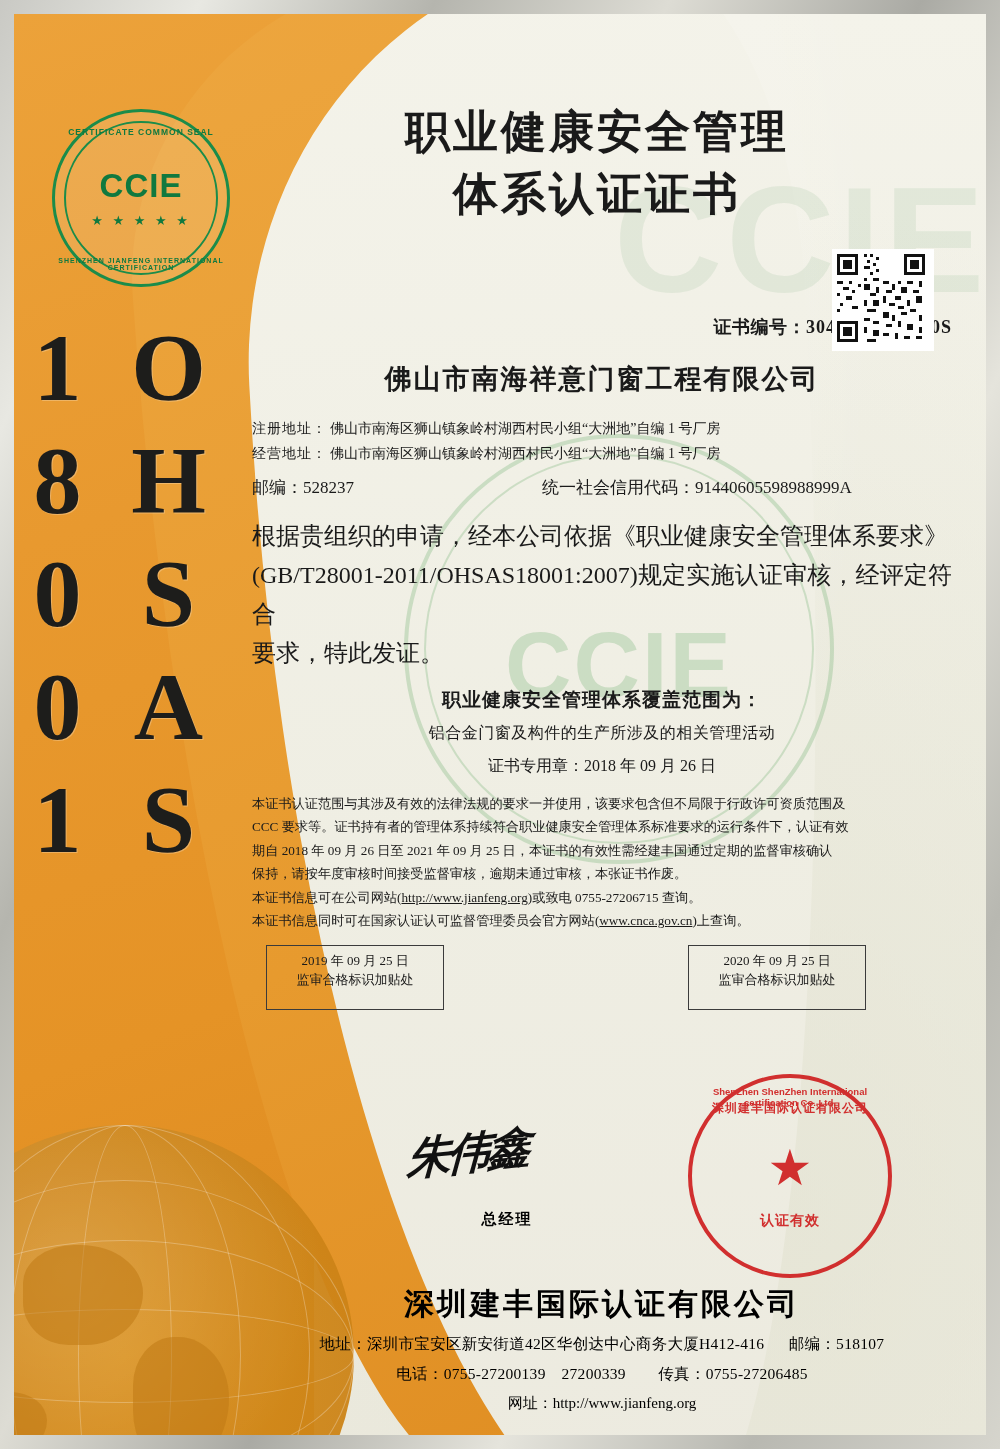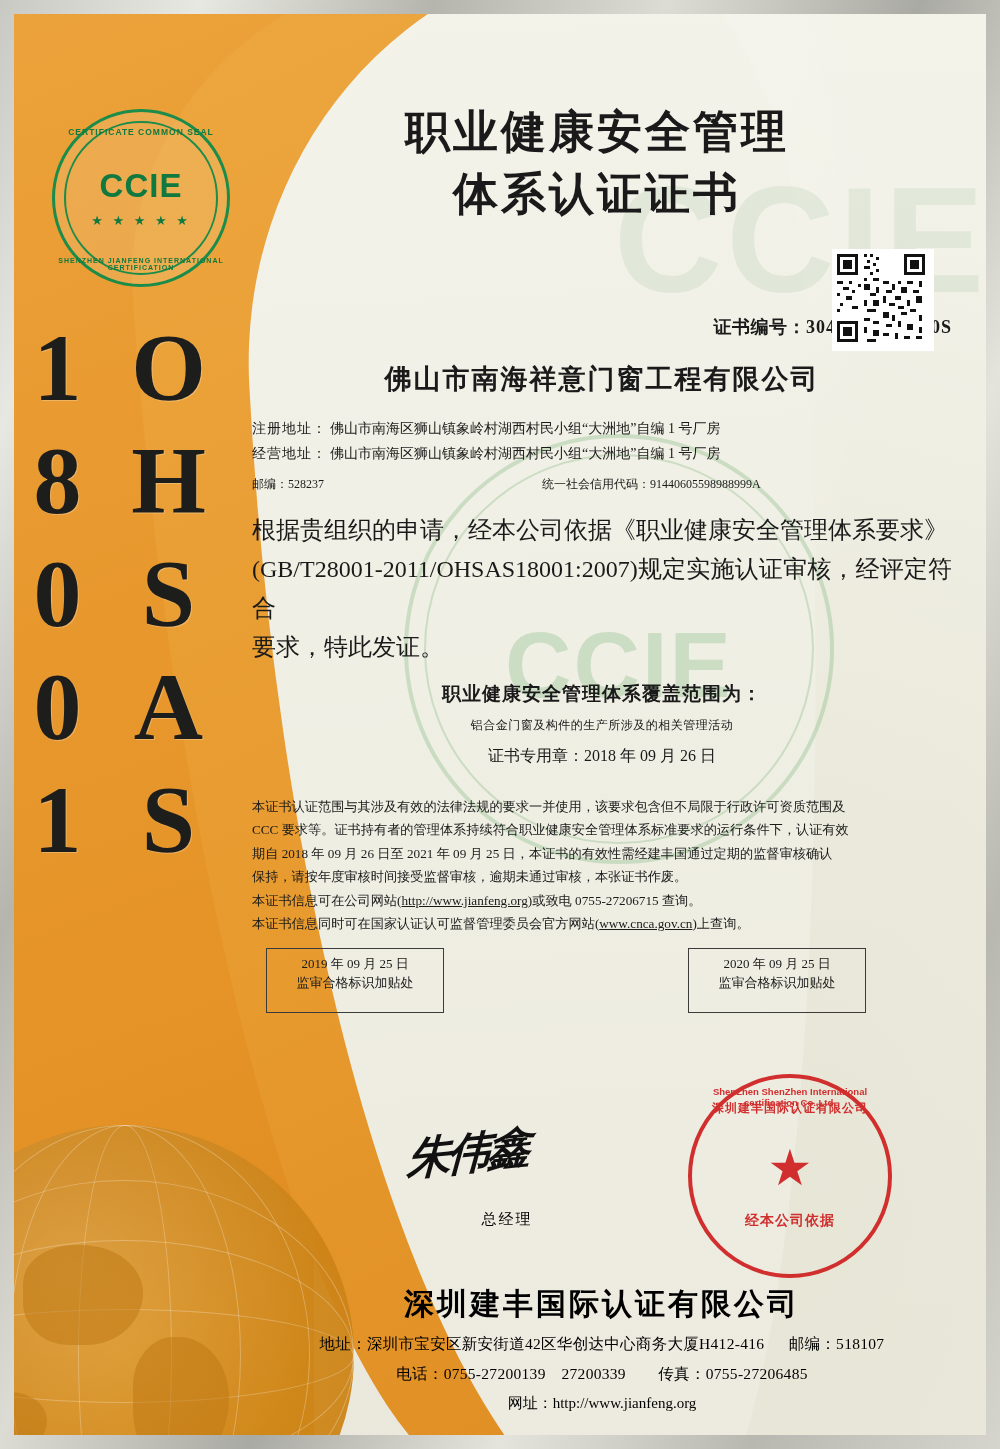--- a/index.html
+++ b/index.html
@@ -228,21 +228,21 @@
     font-size: 14px;
     line-height: 1.75;
     font-family: "Liberation Serif", serif;
   }
   .addr-row { display: flex; }
   .addr-row .k { width: 78px; flex: none; letter-spacing: 1px; }
   .addr-row .v { flex: 1; }
   .meta-row {
     display: flex;
     margin-top: 10px;
-    font-size: 12px;
+    font-size: 17px;
     font-family: "Liberation Serif", serif;
   }
   .meta-row .m1 { width: 290px; }
   .meta-row .m2 { flex: 1; }
   .para {
     margin-top: 18px;
     font-size: 24px;
     line-height: 1.62;
     font-family: "Liberation Serif", serif;
     text-align: justify;
@@ -251,32 +251,32 @@
     margin-top: 14px;
     text-align: center;
     font-size: 19px;
     font-weight: 700;
     font-family: "Liberation Serif", serif;
     letter-spacing: 1px;
   }
   .scope-body {
     margin-top: 10px;
     text-align: center;
-    font-size: 12px;
+    font-size: 16px;
     font-family: "Liberation Serif", serif;
     letter-spacing: .5px;
   }
   .issue-date {
     margin-top: 12px;
     text-align: center;
     font-size: 16px;
     font-family: "Liberation Serif", serif;
   }
   .fineprint {
-    margin-top: 28px;
+    margin-top: 15px;
     font-size: 13.2px;
     line-height: 1.78;
     font-family: "Liberation Serif", serif;
     text-align: justify;
   }
   .fineprint .u { text-decoration: underline; }
   .stamp-boxes {
     position: relative;
     margin-top: 12px;
     height: 58px;
@@ -315,20 +315,21 @@
   }
   .sign-label {
     position: absolute;
     left: 190px;
     top: 106px;
     width: 130px;
     text-align: center;
     font-size: 15px;
     font-family: "Liberation Serif", serif;
     letter-spacing: 2px;
+    font-weight: bold;
   }
   .red-stamp {
     position: absolute;
     right: 60px;
     top: -30px;
     width: 196px; height: 196px;
     border-radius: 50%;
     border: 4px solid #cf2020;
     color: #cf2020;
     opacity: .92;
@@ -582,21 +583,21 @@
     </div>
 
     <div class="sign-area">
       <div class="signature">朱伟鑫</div>
       <div class="sign-label">总经理</div>
 
       <div class="red-stamp">
         <div class="arc top">ShenZhen ShenZhen International certification Co.,Ltd.</div>
         <div class="cn">深圳建丰国际认证有限公司</div>
         <div class="star">★</div>
-        <div class="bottom-label">经本公司依据</div>
+        <div class="bottom-label">认证有效</div>
       </div>
     </div>
 
     <div class="footer">
       <div class="org">深圳建丰国际认证有限公司</div>
       <div class="line">
         <span>地址：</span><span>深圳市宝安区新安街道42区华创达中心商务大厦H412-416</span>
         <span style="display:inline-block;width:16px;"></span>
         <span>邮编：</span><span>518107</span>
       </div>

